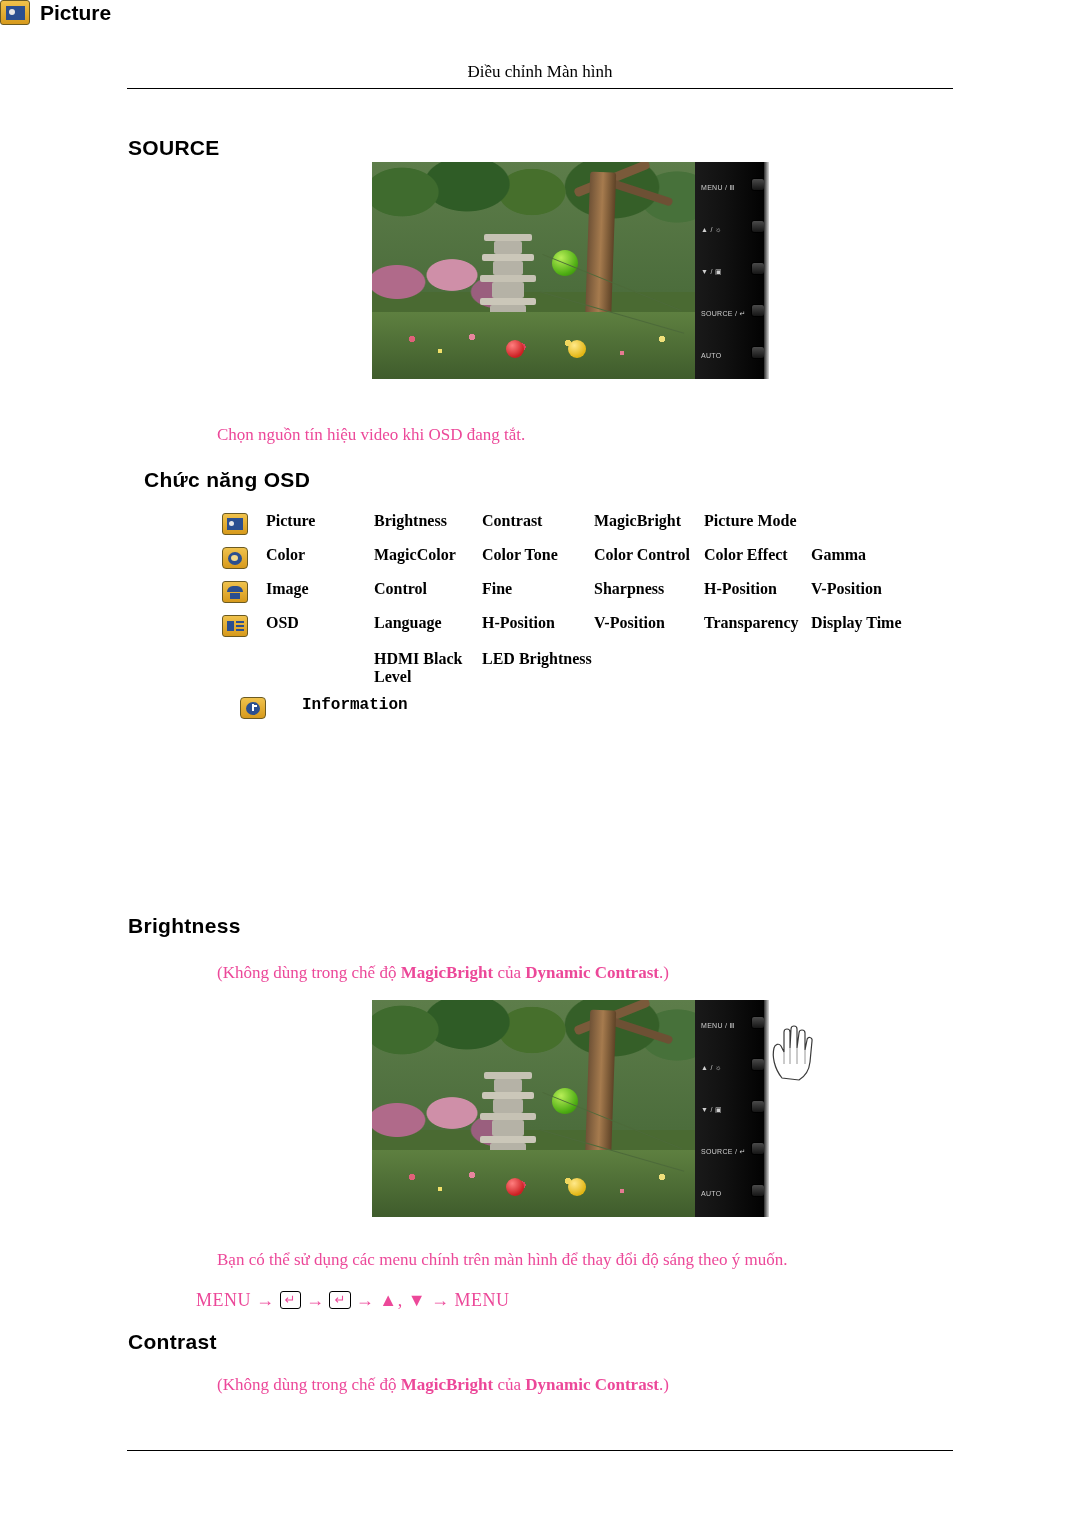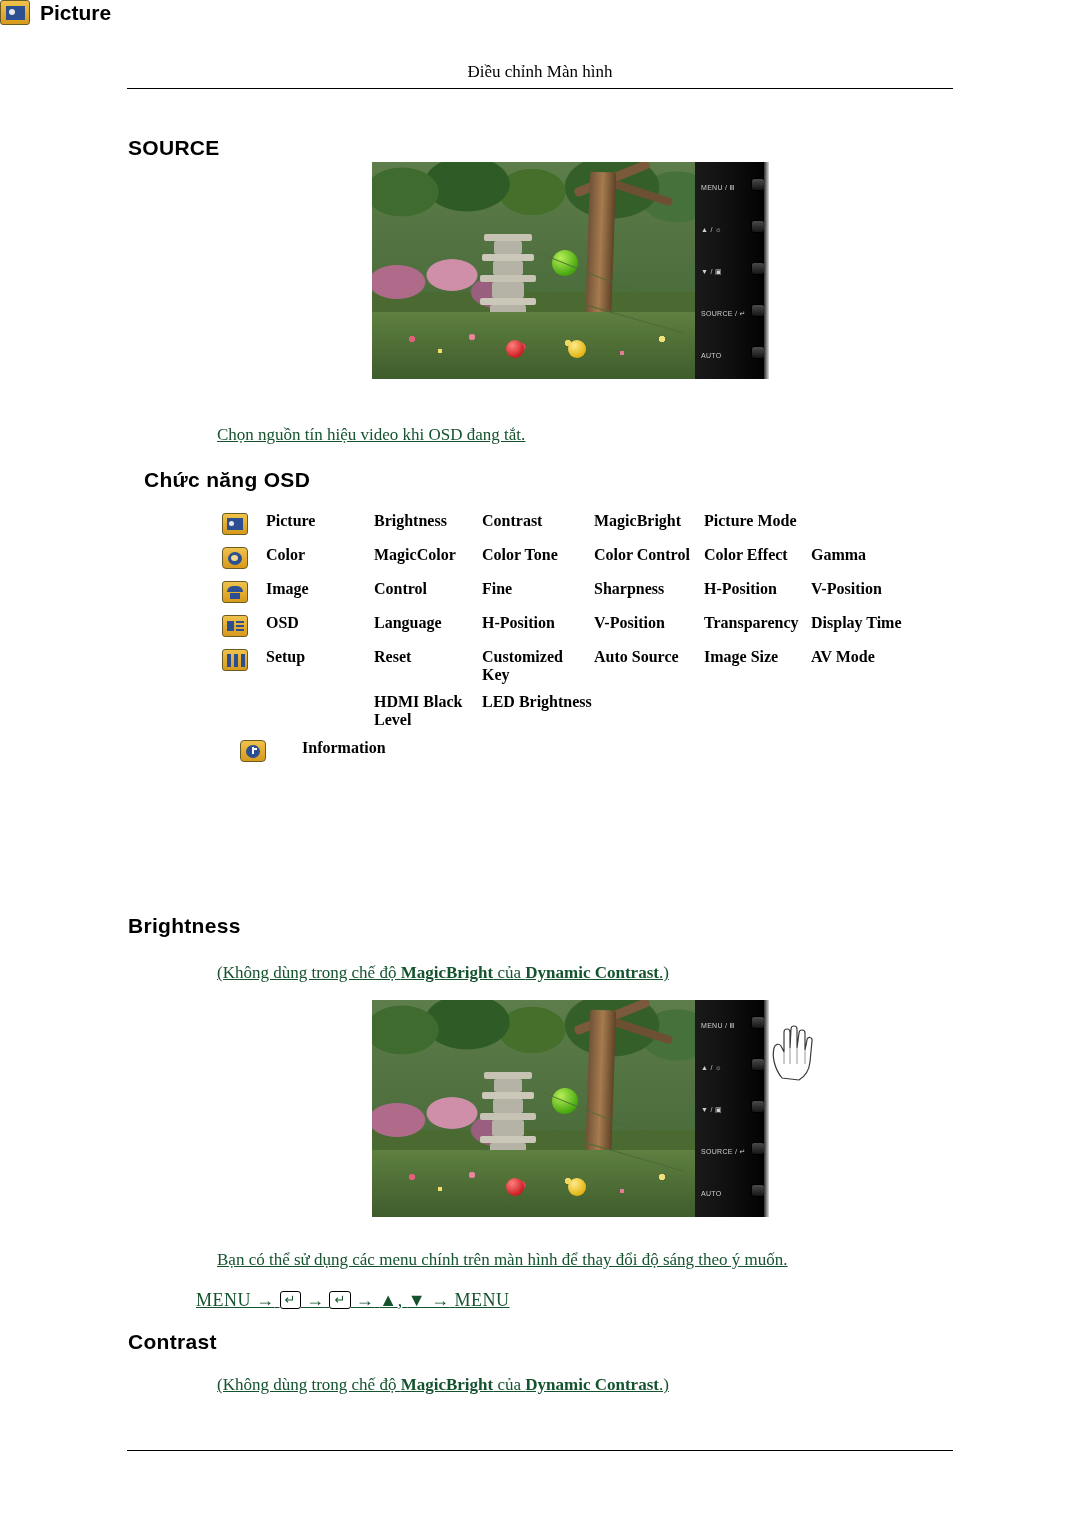--- a/index.html
+++ b/index.html
@@ -53,22 +53,21 @@
   .h-source { left: 128px; top: 136px; }
   .h-osd    { left: 144px; top: 468px; font-size: 22px; }
   .h-picture-row { left: 128px; top: 866px; display: flex; align-items: center; gap: 10px; }
   .h-brightness { left: 128px; top: 914px; }
   .h-contrast   { left: 128px; top: 1330px; }
 
   .body-text {
     position: absolute;
     font-family: "Liberation Serif", serif;
     font-size: 17px;
-    color: #14532d;
-    text-decoration: underline;
+    color: #ec4899;
   }
   .t-source-desc { left: 217px; top: 425px; }
   .t-bright-note { left: 217px; top: 963px; }
   .t-bright-desc { left: 217px; top: 1250px; }
   .t-menupath    { left: 196px; top: 1290px; font-size: 18px; letter-spacing: 0.5px; }
   .t-contrast-note { left: 217px; top: 1375px; }
   .bold { font-weight: bold; }
 
   
   .monitor {
@@ -346,43 +345,28 @@
         </span>
       </div>
       <div class="osd-label">OSD</div>
       <div class="osd-c1">Language</div>
       <div class="osd-c2">H-Position</div>
       <div class="osd-c3">V-Position</div>
       <div class="osd-c4">Transparency</div>
       <div class="osd-c5">Display Time</div>
     </div>
 
-    <div class="osd-row">
-      <div class="osd-icon-cell">
-        <span class="osd-icon">
-          <i class="ico-inner" style="left:4px;top:4px;width:4px;height:13px;background:#2b4f90;"></i>
-          <i class="ico-inner" style="left:11px;top:4px;width:4px;height:13px;background:#2b4f90;"></i>
-          <i class="ico-inner" style="left:18px;top:4px;width:4px;height:13px;background:#2b4f90;"></i>
-        </span>
-      </div>
-      <div class="osd-label">Setup</div>
-      <div class="osd-c1">Reset</div>
-      <div class="osd-c2">Customized Key</div>
-      <div class="osd-c3">Auto Source</div>
-      <div class="osd-c4">Image Size</div>
-      <div class="osd-c5">AV Mode</div>
-    </div>
 
     <div class="osd-subrow">
       <div class="osd-sub-pad"></div>
       <div class="osd-c2" style="flex:0 0 108px;width:108px;">HDMI Black Level</div>
       <div class="osd-c3">LED Brightness</div>
     </div>
 
-    <div class="osd-row" style="margin-top:10px;">
+    <div class="osd-row" style="margin-top:10px;font-family:Liberation Mono, monospace;">
       <div class="osd-icon-cell" style="padding-left:18px;flex:0 0 62px;width:62px;">
         <span class="osd-icon circle">
           <i class="ico-inner" style="left:5px;top:4px;width:14px;height:13px;border-radius:50%;background:#2b4f90;"></i>
           <i class="ico-inner" style="left:11px;top:6px;width:2px;height:7px;background:#fff;"></i>
           <i class="ico-inner" style="left:11px;top:7px;width:5px;height:2px;background:#fff;"></i>
         </span>
       </div>
       <div class="osd-label">Information</div>
     </div>
 

